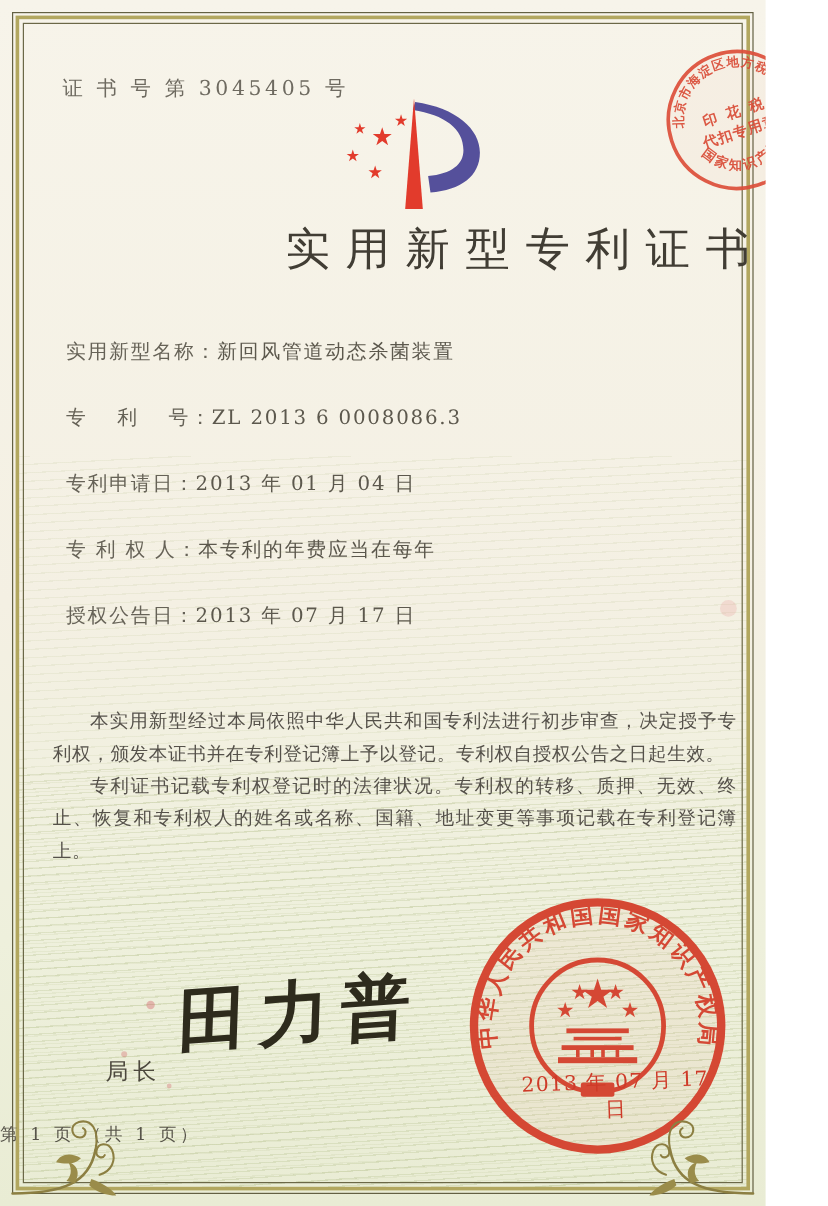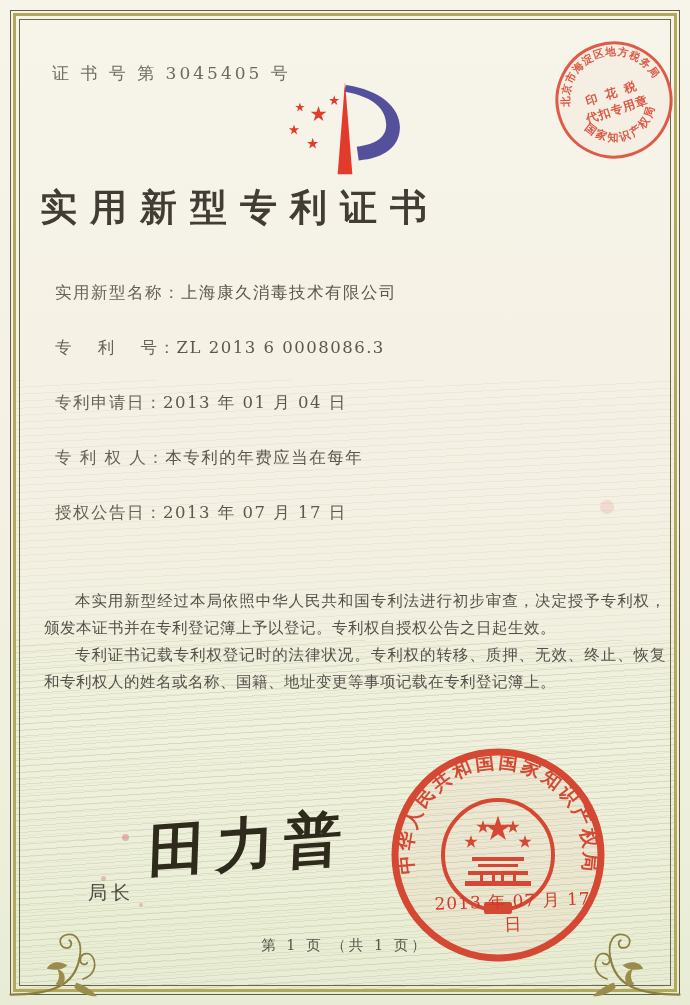--- a/index.html
+++ b/index.html
@@ -1,38 +1,38 @@
 <!DOCTYPE html>
 <html><head>
 <meta charset="utf-8">
 <style>
   html,body{margin:0;padding:0;}
   .page{
     position:relative;
-    width:690px;height:1005px;
+    width:638px;height:1005px;
     background:linear-gradient(180deg,#f7f4ea 0%,#f4f0e3 50%,#eef0dc 78%,#e9ecd4 100%);
     overflow:hidden;
     font-family:"DejaVu Serif","Liberation Serif",serif;
   }
   
   .frame-outer{position:absolute;inset:10px;border:1px solid #636042;pointer-events:none;}
   .frame-band {position:absolute;inset:13px;border:3px solid #b2a75f;pointer-events:none;}
   .frame-inner{position:absolute;inset:19px;border:1px solid #6b6847;pointer-events:none;}
   
   .texture-soft{position:absolute;left:14px;right:14px;top:380px;bottom:14px;
     background:repeating-linear-gradient(177deg,rgba(150,165,95,.10) 0 1px,transparent 1px 7px);}
   .texture-strong{position:absolute;left:14px;right:14px;top:640px;bottom:14px;
     background:repeating-linear-gradient(176deg,rgba(140,158,85,.18) 0 1px,transparent 1px 6px);}
   .stain{position:absolute;border-radius:50%;pointer-events:none;}
 
   
   .cert-number{position:absolute;left:52px;top:62px;font-size:17px;letter-spacing:3px;color:#6e6a60;}
   .logo{position:absolute;left:270px;top:80px;width:150px;height:102px;}
-  .title{position:absolute;left:0;right:0;top:183px;text-align:left;
-    font-size:37px;font-weight:700;letter-spacing:13px;color:#413d34;text-indent:13px;margin-left:27px;}
+  .title{position:absolute;left:0;right:0;top:183px;text-align:right;
+    font-size:37px;font-weight:400;letter-spacing:13px;color:#413d34;text-indent:13px;}
 
   
   .fields{position:absolute;left:55px;top:282px;right:50px;}
   .field-row{height:22px;margin-bottom:33px;font-size:16.5px;color:#615d52;letter-spacing:1.5px;white-space:nowrap;}
   .field-label{color:#666257;}
   .field-value{color:#5c584d;}
 
   
   .body-text{position:absolute;left:44px;right:24px;top:588px;
     font-size:15.5px;line-height:27px;color:#55514a;text-align:justify;letter-spacing:.5px;}
@@ -43,21 +43,21 @@
   .signature{position:absolute;left:148px;top:806px;font-size:58px;font-weight:bold;color:#2e2b1d;
     letter-spacing:10px;transform:rotate(-4deg) skewX(-6deg);font-family:"DejaVu Sans","Liberation Sans",sans-serif;}
 
   
   .tax-stamp{position:absolute;left:550px;top:36px;width:128px;height:128px;opacity:.92;}
   .main-seal{position:absolute;left:385px;top:742px;width:226px;height:226px;opacity:.95;}
   .seal-date{position:absolute;left:428px;top:890px;width:170px;text-align:center;
     font-size:17px;letter-spacing:1px;color:#ce3a28;transform:rotate(-2deg);font-weight:500;}
 
   
-  .page-footer{position:absolute;left:0;right:0;top:936px;text-align:center;
+  .page-footer{position:absolute;left:0;right:0;top:936px;
     font-size:14.5px;letter-spacing:3px;color:#57544a;}
 
   
   .corner{position:absolute;width:95px;height:95px;bottom:7px;}
   .corner.left{left:7px;}
   .corner.right{right:7px;transform:scaleX(-1);}
 </style>
 </head>
 <body>
 
@@ -92,21 +92,21 @@
       <use href="#star" transform="translate(-46,-24) scale(.5)"></use>
       <use href="#star" transform="translate(-52,-1) scale(.55)"></use>
       <use href="#star" transform="translate(-33,13) scale(.6)"></use>
     </g>
   </svg>
 
   <div class="title">实用新型专利证书</div>
 
   <div class="fields">
     <div class="field-row">
-      <span class="field-label">实用新型名称：</span><span class="field-value">上海康久消毒技术有限公司</span>
+      <span class="field-label">实用新型名称：</span><span class="field-value">新回风管道动态杀菌装置</span>
     </div>
     <div class="field-row">
       <span class="field-label">专　 利 　号：</span><span class="field-value">ZL 2013 6 0008086.3</span>
     </div>
     <div class="field-row">
       <span class="field-label">专利申请日：</span><span class="field-value">2013 年 01 月 04 日</span>
     </div>
     <div class="field-row">
       <span class="field-label">专 利 权 人：</span><span class="field-value">本专利的年费应当在每年</span>
     </div>

